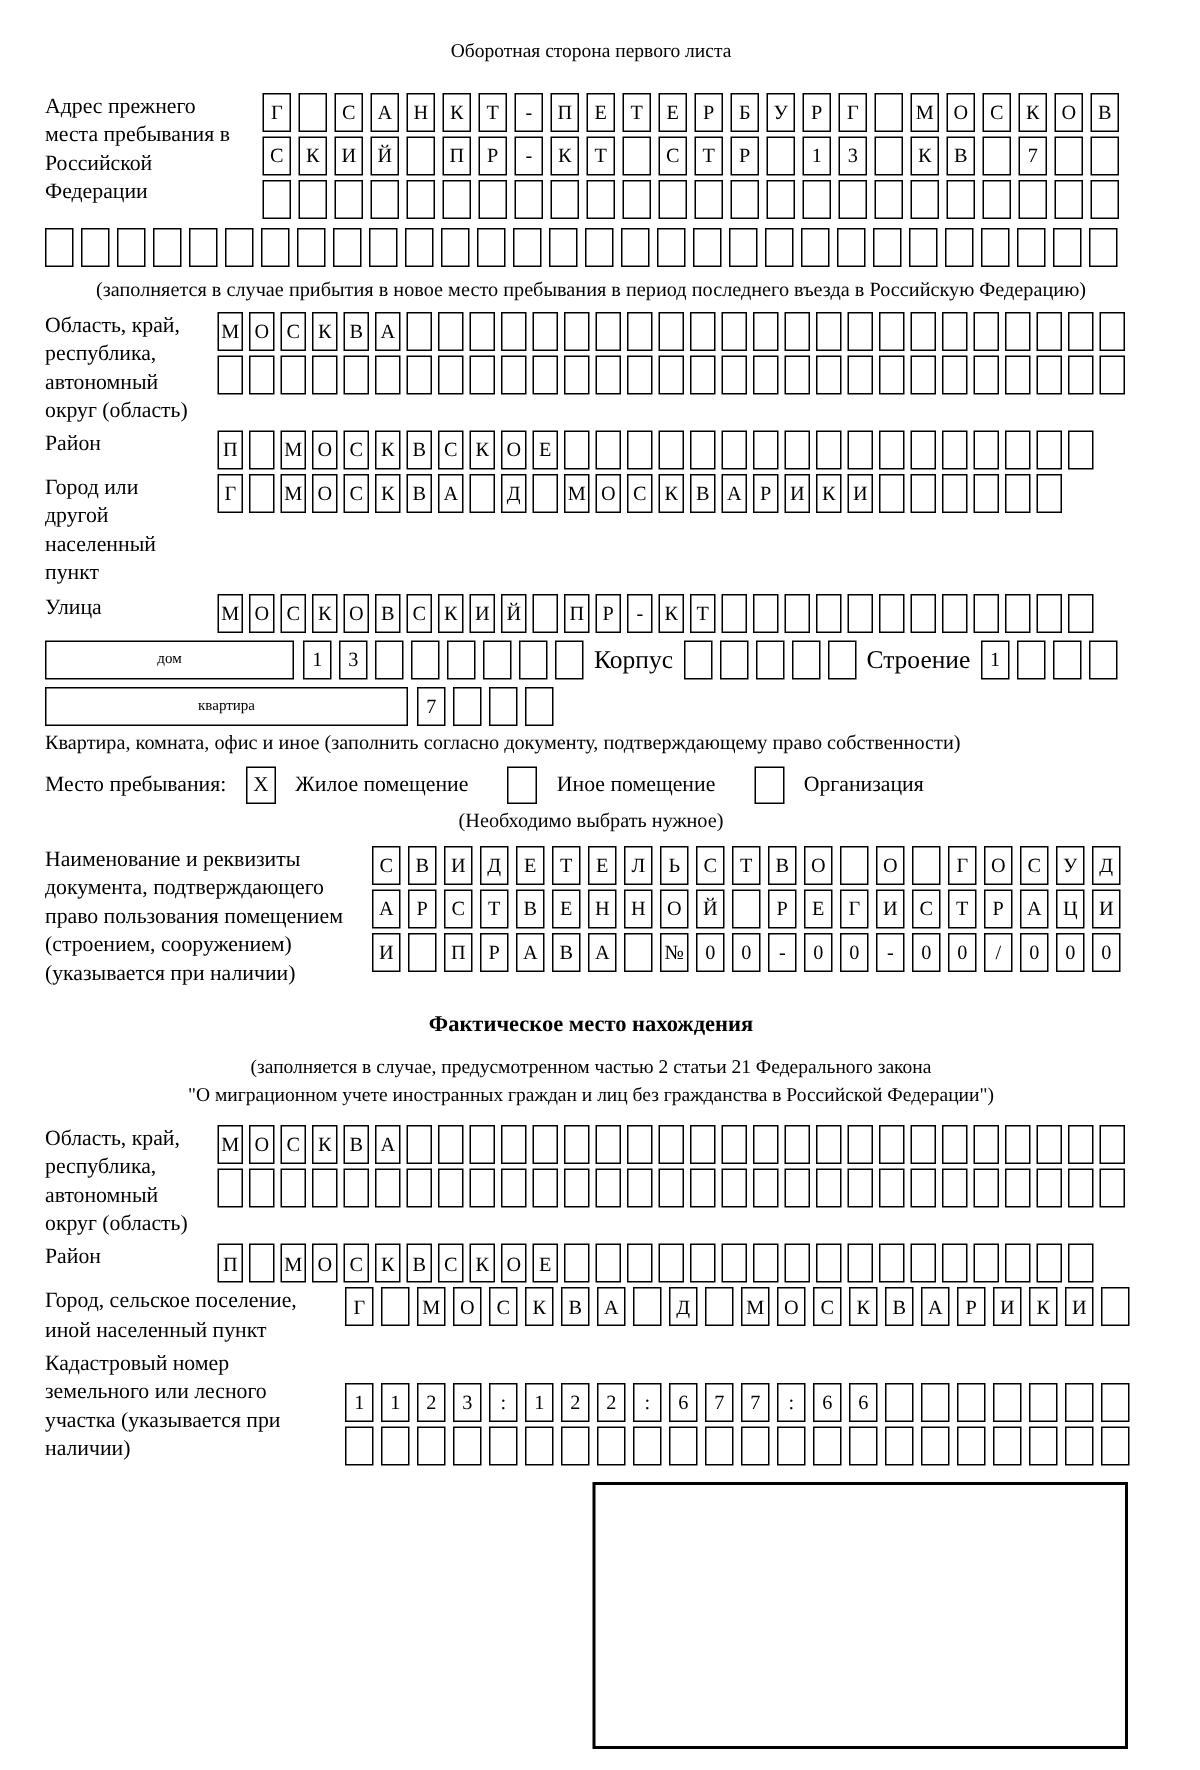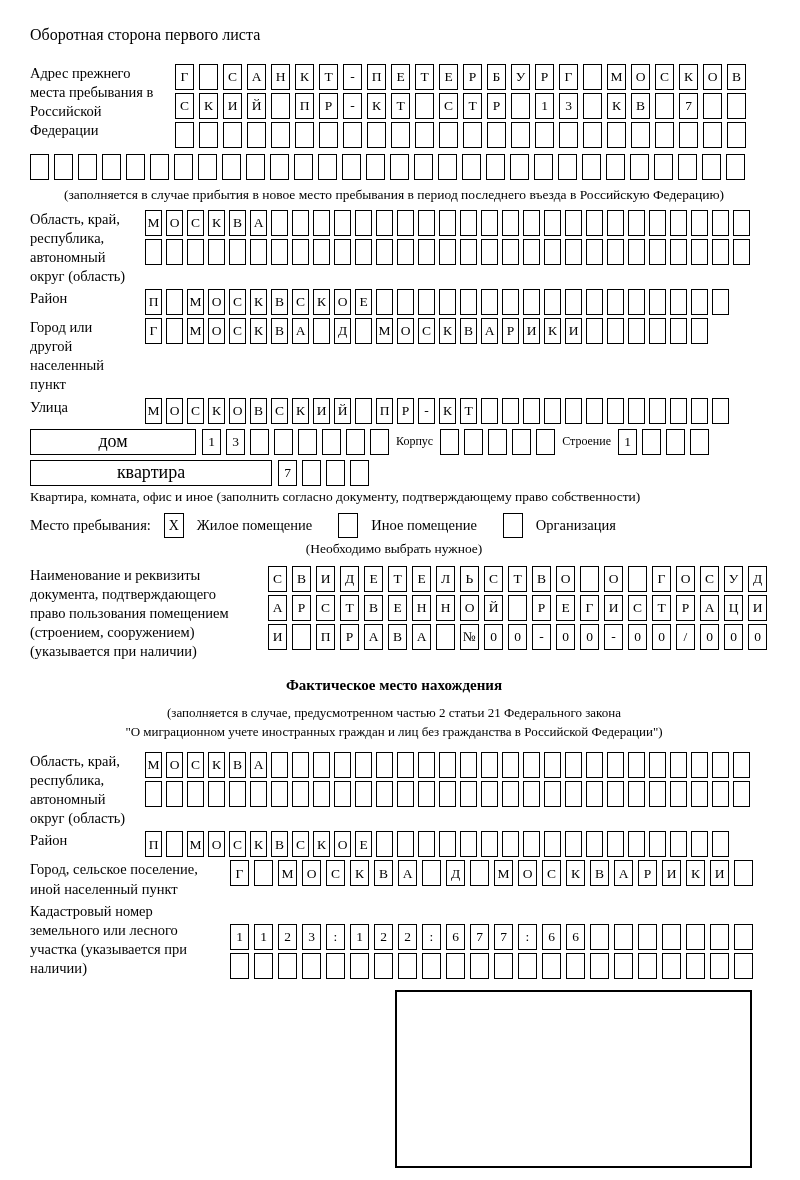--- a/index.html
+++ b/index.html
@@ -1,39 +1,39 @@
 <!DOCTYPE html>
 <html><head>
 <meta charset="utf-8">
 <style>
   html,body{margin:0;padding:0;background:#fff;color:#000;}
   body{width:800px;font-family:"Liberation Serif","DejaVu Serif",serif;}
   .page{box-sizing:border-box;width:800px;min-height:1180px;padding:8px 42px 16px 30px;background:#fff;}
-  .top-note{text-align:left;font-size:16px;margin:18px 0 20px;}
+  .top-note{text-align:center;font-size:13px;margin:18px 0 20px;}
   .field{display:flex;align-items:flex-start;margin-bottom:3px;}
   .field-label{font-size:14.5px;line-height:1.32;flex-shrink:0;padding-right:8px;box-sizing:border-box;}
   .lab-145{width:145px;}
   .lab-115{width:115px;}
   .lab-218{width:218px;}
   .lab-200{width:200px;}
   .rows .cellrow{margin-bottom:3px;}
   .cellrow{display:flex;}
   .cell{box-sizing:border-box;border:1.8px solid #000;display:flex;align-items:center;justify-content:center;
         font-size:13.5px;line-height:1;background:#fff;flex-shrink:0;}
   .cells-lg{gap:5px;} .cells-lg .cell{width:19px;height:26px;}
   .cells-md{gap:4px;} .cells-md .cell{width:17px;height:26px;}
   .note{font-size:13.5px;line-height:1.3;margin:2px 0 6px;}
   .center{text-align:center;}
   .sec-title{font-size:15px;font-weight:bold;text-align:center;margin:12px 0 8px;}
   .inline-row{display:flex;align-items:center;margin:5px 0 2px;}
   .wbox{border:1.8px solid #000;height:26px;display:flex;align-items:center;justify-content:center;
-        font-size:18px;box-sizing:border-box;flex-shrink:0;}
+        font-size:10px;box-sizing:border-box;flex-shrink:0;}
   .dombox{width:166px;margin-right:6px;}
   .kvbox{width:242px;margin-right:6px;}
-  .inline-label{font-size:12px;margin:0 7px;white-space:nowrap;}
+  .inline-label{font-size:17px;margin:0 7px;white-space:nowrap;}
   .mesto-row{display:flex;align-items:center;margin:8px 0 2px;font-size:14.5px;}
   .mesto-row .opt{display:flex;align-items:center;margin-right:26px;}
   .chk{width:20px;height:25px;border:1.8px solid #000;box-sizing:border-box;display:flex;align-items:center;
        justify-content:center;font-size:14px;margin-right:13px;flex-shrink:0;}
   .mesto-label{margin-right:13px;}
   .fact-title{font-size:15px;font-weight:bold;text-align:center;margin:16px 0 10px;}
   .fact-note{font-size:13px;text-align:center;line-height:1.45;margin-bottom:10px;}
   .stamp-box{width:357px;height:178px;border:2px solid #000;margin:8px 0 6px 365px;box-sizing:border-box;}
   .mb6{margin-bottom:6px;}
 </style>
@@ -385,21 +385,21 @@
       <span class="chk"></span>
       <span>Иное помещение</span>
     </span>
     <span class="opt">
       <span class="chk"></span>
       <span>Организация</span>
     </span>
   </div>
   <div class="note center">(Необходимо выбрать нужное)</div>
 
-  <div class="field" style="margin-top:8px;gap:20px;">
+  <div class="field" style="margin-top:8px;">
     <div class="field-label lab-218">Наименование и реквизиты документа, подтверждающего право пользования помещением (строением, сооружением) (указывается при наличии)</div>
     <div class="rows">
       <div class="cellrow cells-lg">
           <span class="cell">С</span>
           <span class="cell">В</span>
           <span class="cell">И</span>
           <span class="cell">Д</span>
           <span class="cell">Е</span>
           <span class="cell">Т</span>
           <span class="cell">Е</span>

